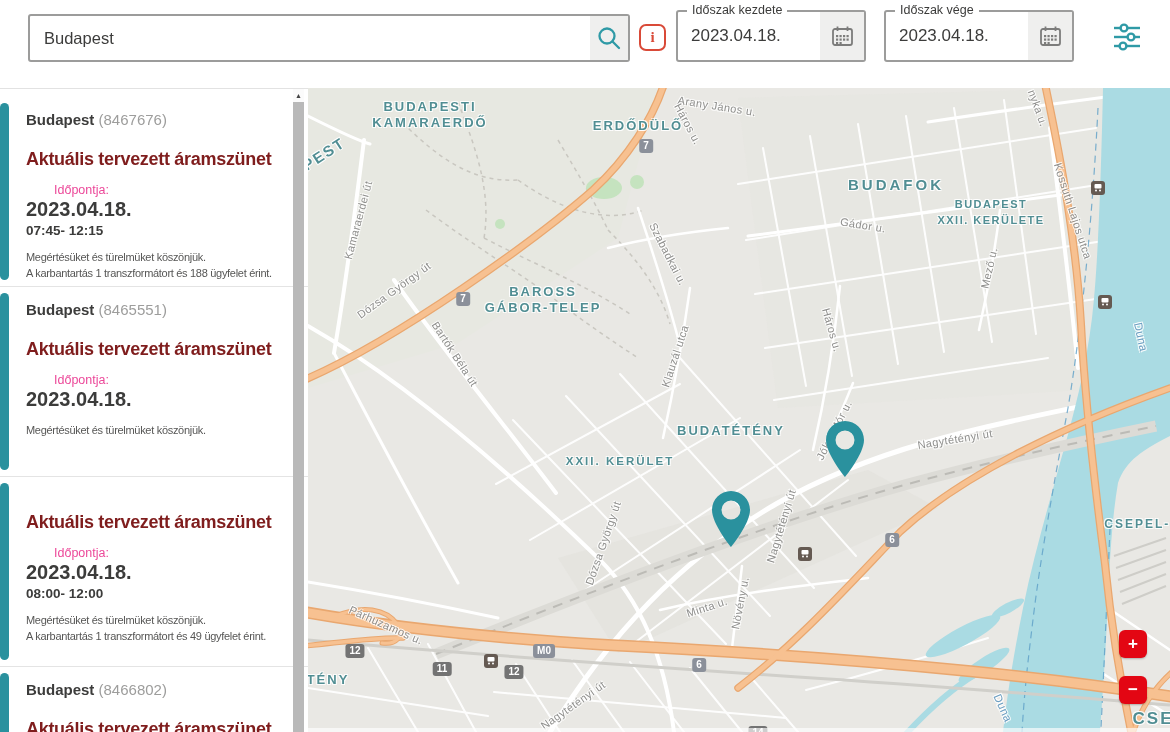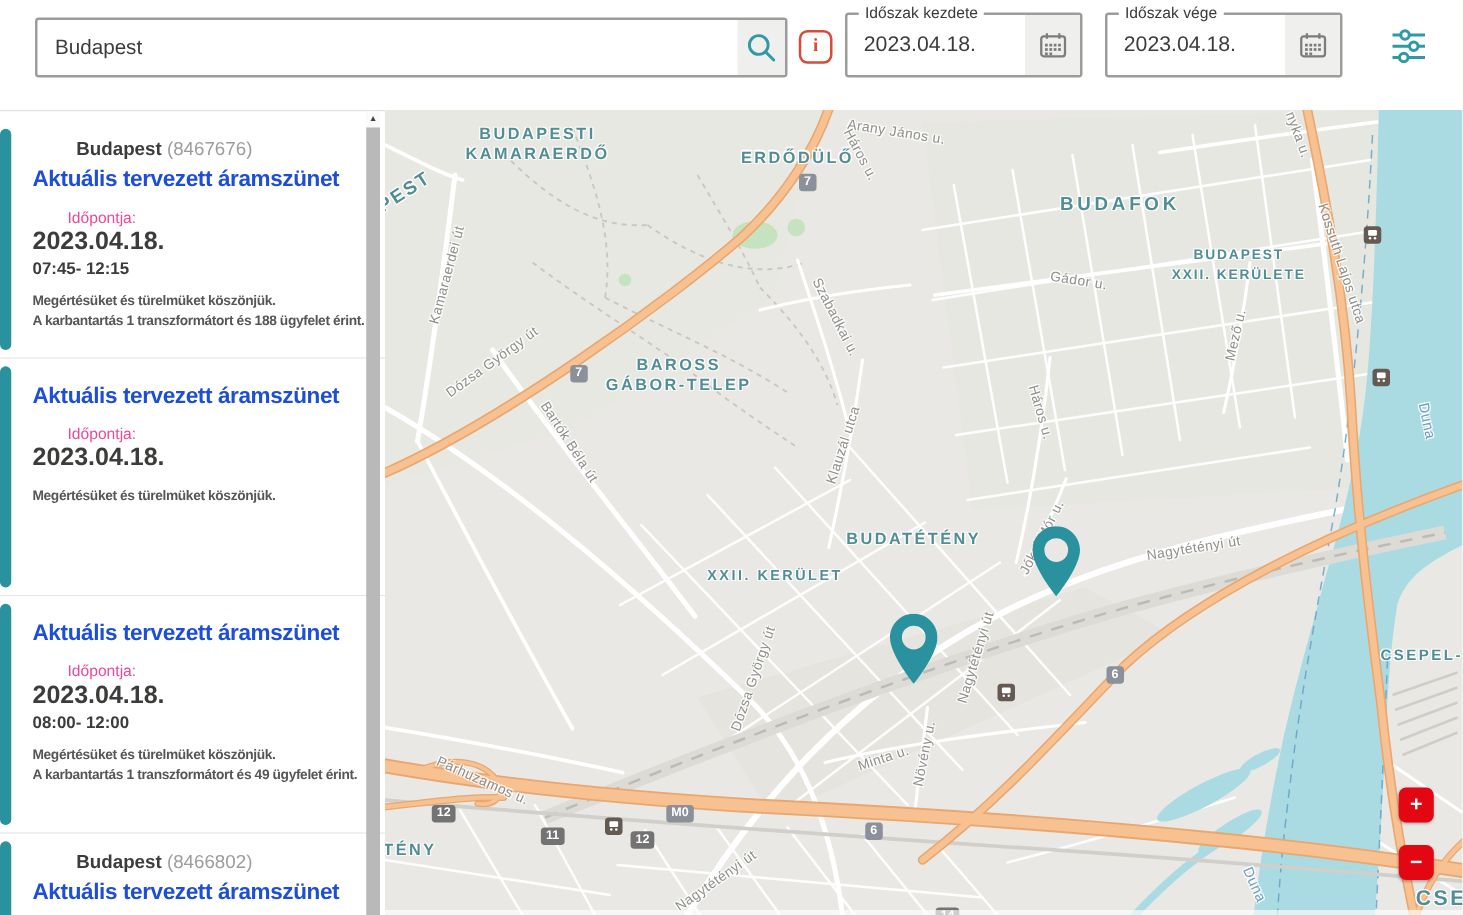--- a/index.html
+++ b/index.html
@@ -30,30 +30,30 @@
   .content { display:flex; width:1170px; height:644px; }
 
   
   .sidebar { position:relative; width:308px; height:644px; background:#fff;
     border-top:1px solid #e2e2e2; overflow:hidden; }
   .list { padding-top:8px; }
   .card { position:relative; height:190px; padding:14px 16px 0 26px;
     border-bottom:1px solid #e4e4e4; cursor:pointer; background:#fff; }
   .card-bar { position:absolute; left:0; top:6px; bottom:6px; width:9px;
     background:#2a919e; border-radius:5px; }
-  .card-cityrow { font-size:15px; color:#3c3c3b;margin-left:35px; }
+  .card-cityrow { font-size:15px; color:#3c3c3b; }
   .card-city { font-weight:bold; }
   .card-id { color:#9d9d9c; font-weight:normal; }
-  .card-title { margin-top:5px; font-size:18px; font-weight:bold; color:#1d4ed8;
+  .card-title { margin-top:21px; font-size:18px; font-weight:bold; color:#7f1d1d;
     letter-spacing:-0.3px; white-space:nowrap; }
   .card-datelabel { margin-top:13px; font-size:12.5px; color:#ec4899;margin-left:28px; }
   .card-date { margin-top:1px; font-size:20px; font-weight:bold; color:#3c3c3b; }
   .card-time { margin-top:2px; font-size:13.5px; font-weight:bold; color:#3c3c3b; }
   .card-notes { margin-top:11px; font-size:11px; letter-spacing:-0.3px; color:#565655;
-    line-height:16px; white-space:nowrap;font-weight:bold; }
+    line-height:16px; white-space:nowrap; }
   .scrollbar { position:absolute; right:4px; top:0; bottom:0; width:11px; background:#f2f2f2; }
   .scroll-up { height:13px; background:#fbfbfb; font-size:7px; color:#444; text-align:center;
     line-height:13px; cursor:pointer; }
   .scroll-thumb { position:absolute; top:13px; bottom:0; left:0; right:0; background:#b9b9b9;
     cursor:pointer; }
 
   
   .map { position:relative; width:862px; height:644px; background:#e9e8e4; overflow:hidden; cursor:grab; }
   .map svg.base { position:absolute; left:0; top:0; }
   .mlabel { position:absolute; transform:translate(-50%,-50%) rotate(var(--r,0deg));
@@ -169,20 +169,24 @@
         <div class="card-date">2023.04.18.</div>
         <div class="card-time">07:45- 12:15</div>
         <div class="card-notes">
           <div>Megértésüket és türelmüket köszönjük.</div>
           <div>A karbantartás 1 transzformátort és 188 ügyfelet érint.</div>
         </div>
       </div>
 
       <div class="card">
         <div class="card-bar"></div>
+        <div class="card-cityrow">
+          <span class="card-city">Budapest</span>
+          <span class="card-id">(8465551)</span>
+        </div>
         <div class="card-title">Aktuális tervezett áramszünet</div>
         <div class="card-datelabel">Időpontja:</div>
         <div class="card-date">2023.04.18.</div>
         <div class="card-notes">
           <div>Megértésüket és türelmüket köszönjük.</div>
         </div>
       </div>
 
       <div class="card">
         <div class="card-bar"></div>
@@ -344,21 +348,21 @@
           <path stroke-width="5" d="M 430,600 C 492,552 540,498 592,444 C 650,390 750,340 862,300"></path>
           <path stroke-width="3.5" d="M 824,648 C 832,622 846,600 864,584"></path>
         </g>
       </g>
     </svg>
 
     <div class="mlabel area" style="left:16px;top:66px;--r:-33deg;font-size:15px">PEST</div>
     <div class="mlabel area" style="left:122px;top:27px">BUDAPESTI
 KAMARAERDŐ</div>
     <div class="mlabel area" style="left:330px;top:38px">ERDŐDÜLŐ</div>
-    <div class="mlabel area" style="left:588px;top:76px;font-size:15px;letter-spacing:3px">BUDAFOK</div>
+    <div class="mlabel area" style="left:588px;top:97px;font-size:15px;letter-spacing:3px">BUDAFOK</div>
     <div class="mlabel area" style="left:683px;top:124px;font-size:11px;letter-spacing:1.5px">BUDAPEST
 XXII. KERÜLETE</div>
     <div class="mlabel area" style="left:235px;top:212px">BAROSS
 GÁBOR-TELEP</div>
     <div class="mlabel area" style="left:423px;top:343px">BUDATÉTÉNY</div>
     <div class="mlabel area" style="left:312px;top:373px;font-size:11.5px">XXII. KERÜLET</div>
     <div class="mlabel area" style="left:20px;top:592px">TÉNY</div>
     <div class="mlabel area" style="left:832px;top:436px;font-size:12px">CSEPEL-I</div>
     <div class="mlabel area" style="left:845px;top:631px;font-size:17px">CSE</div>
 

